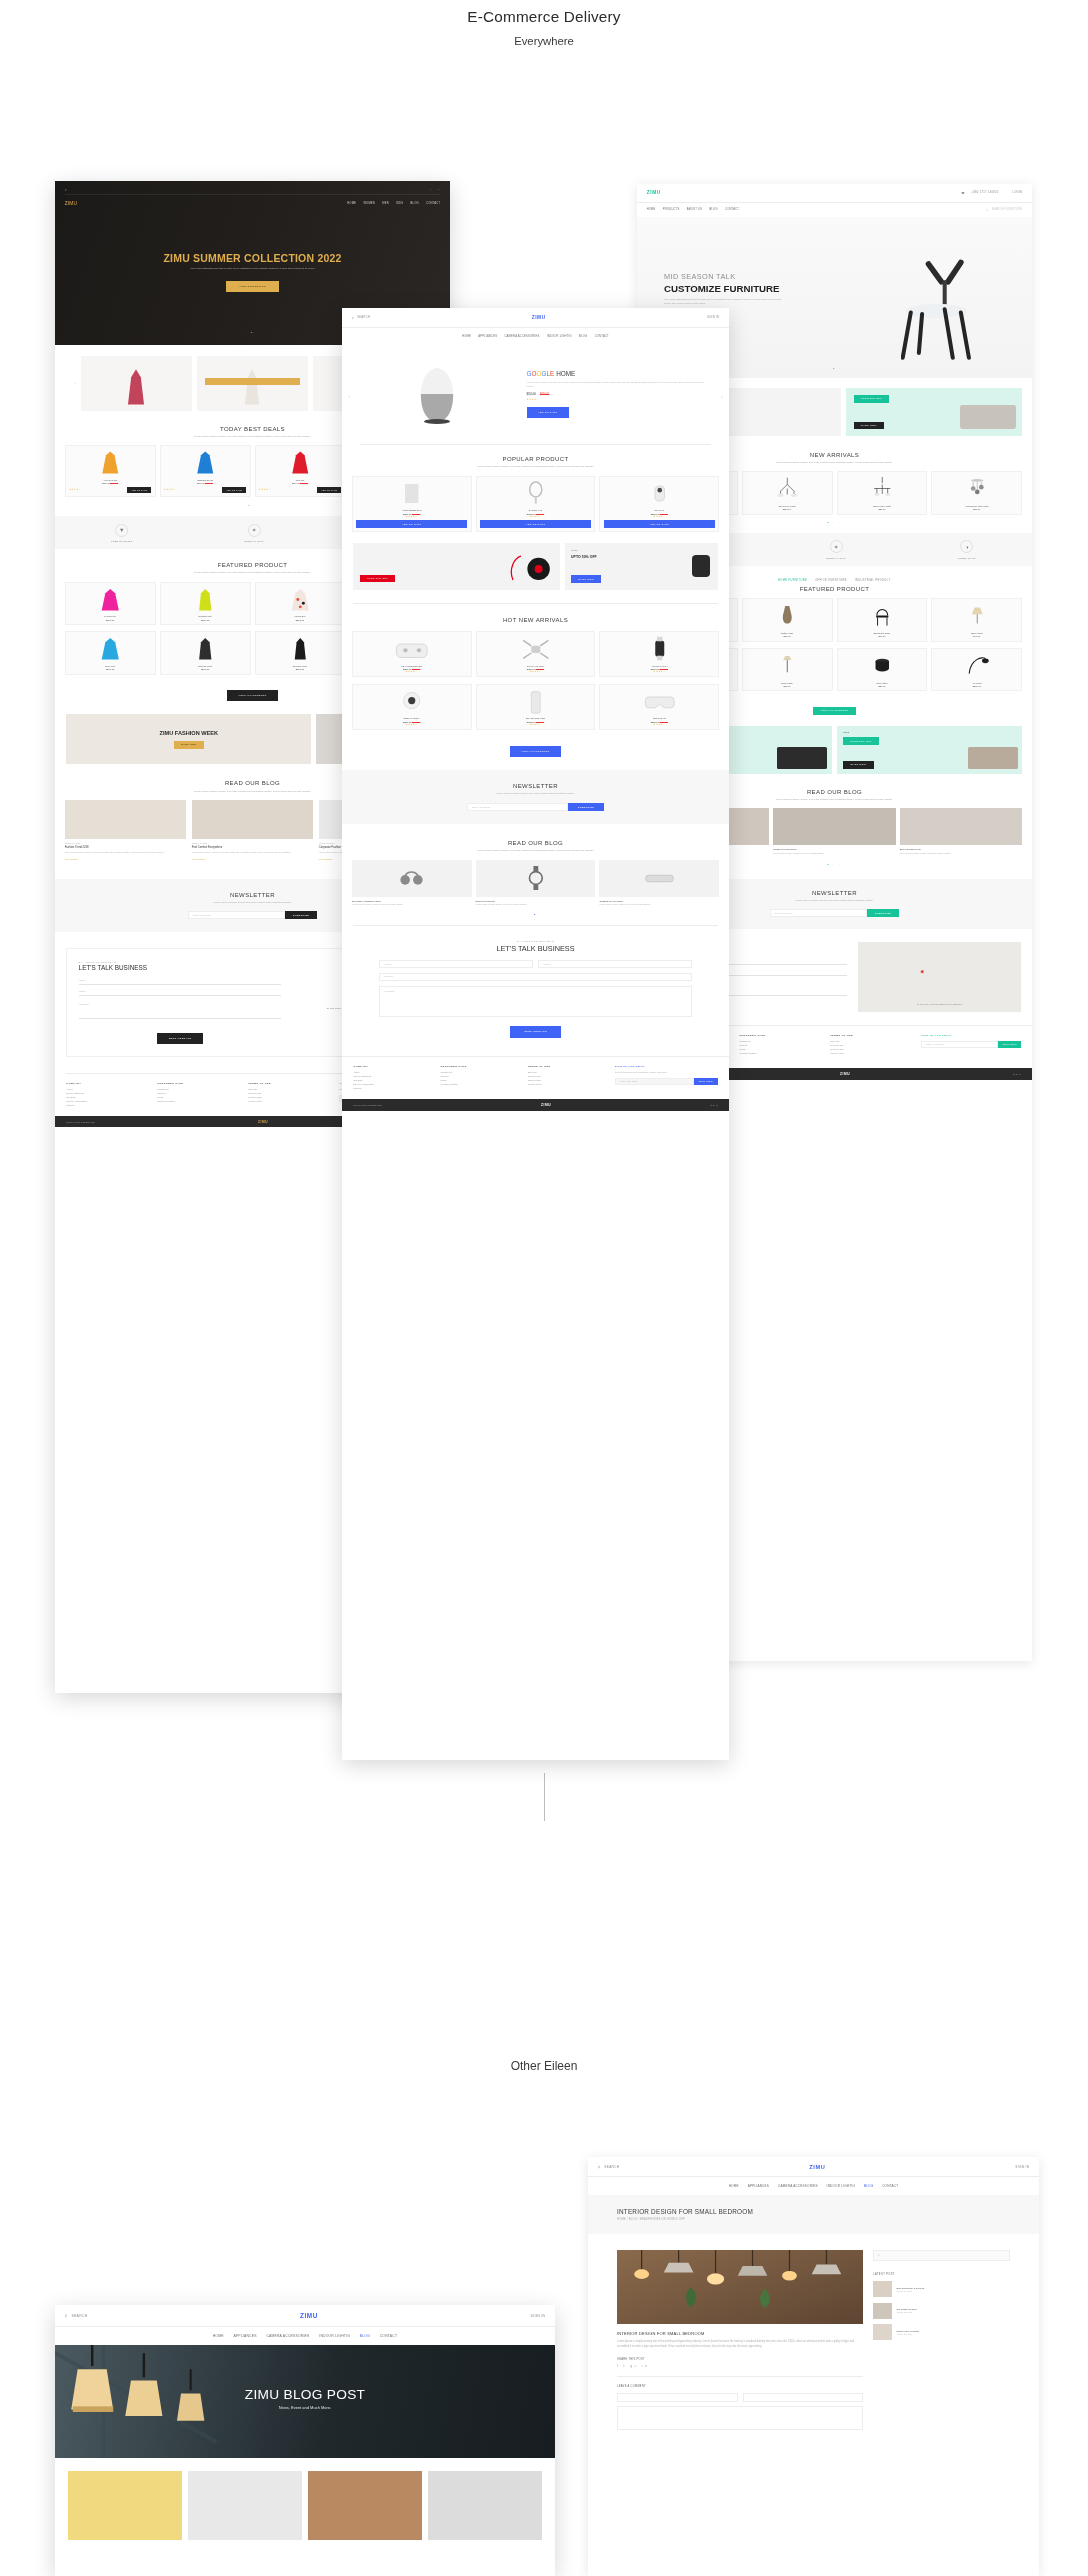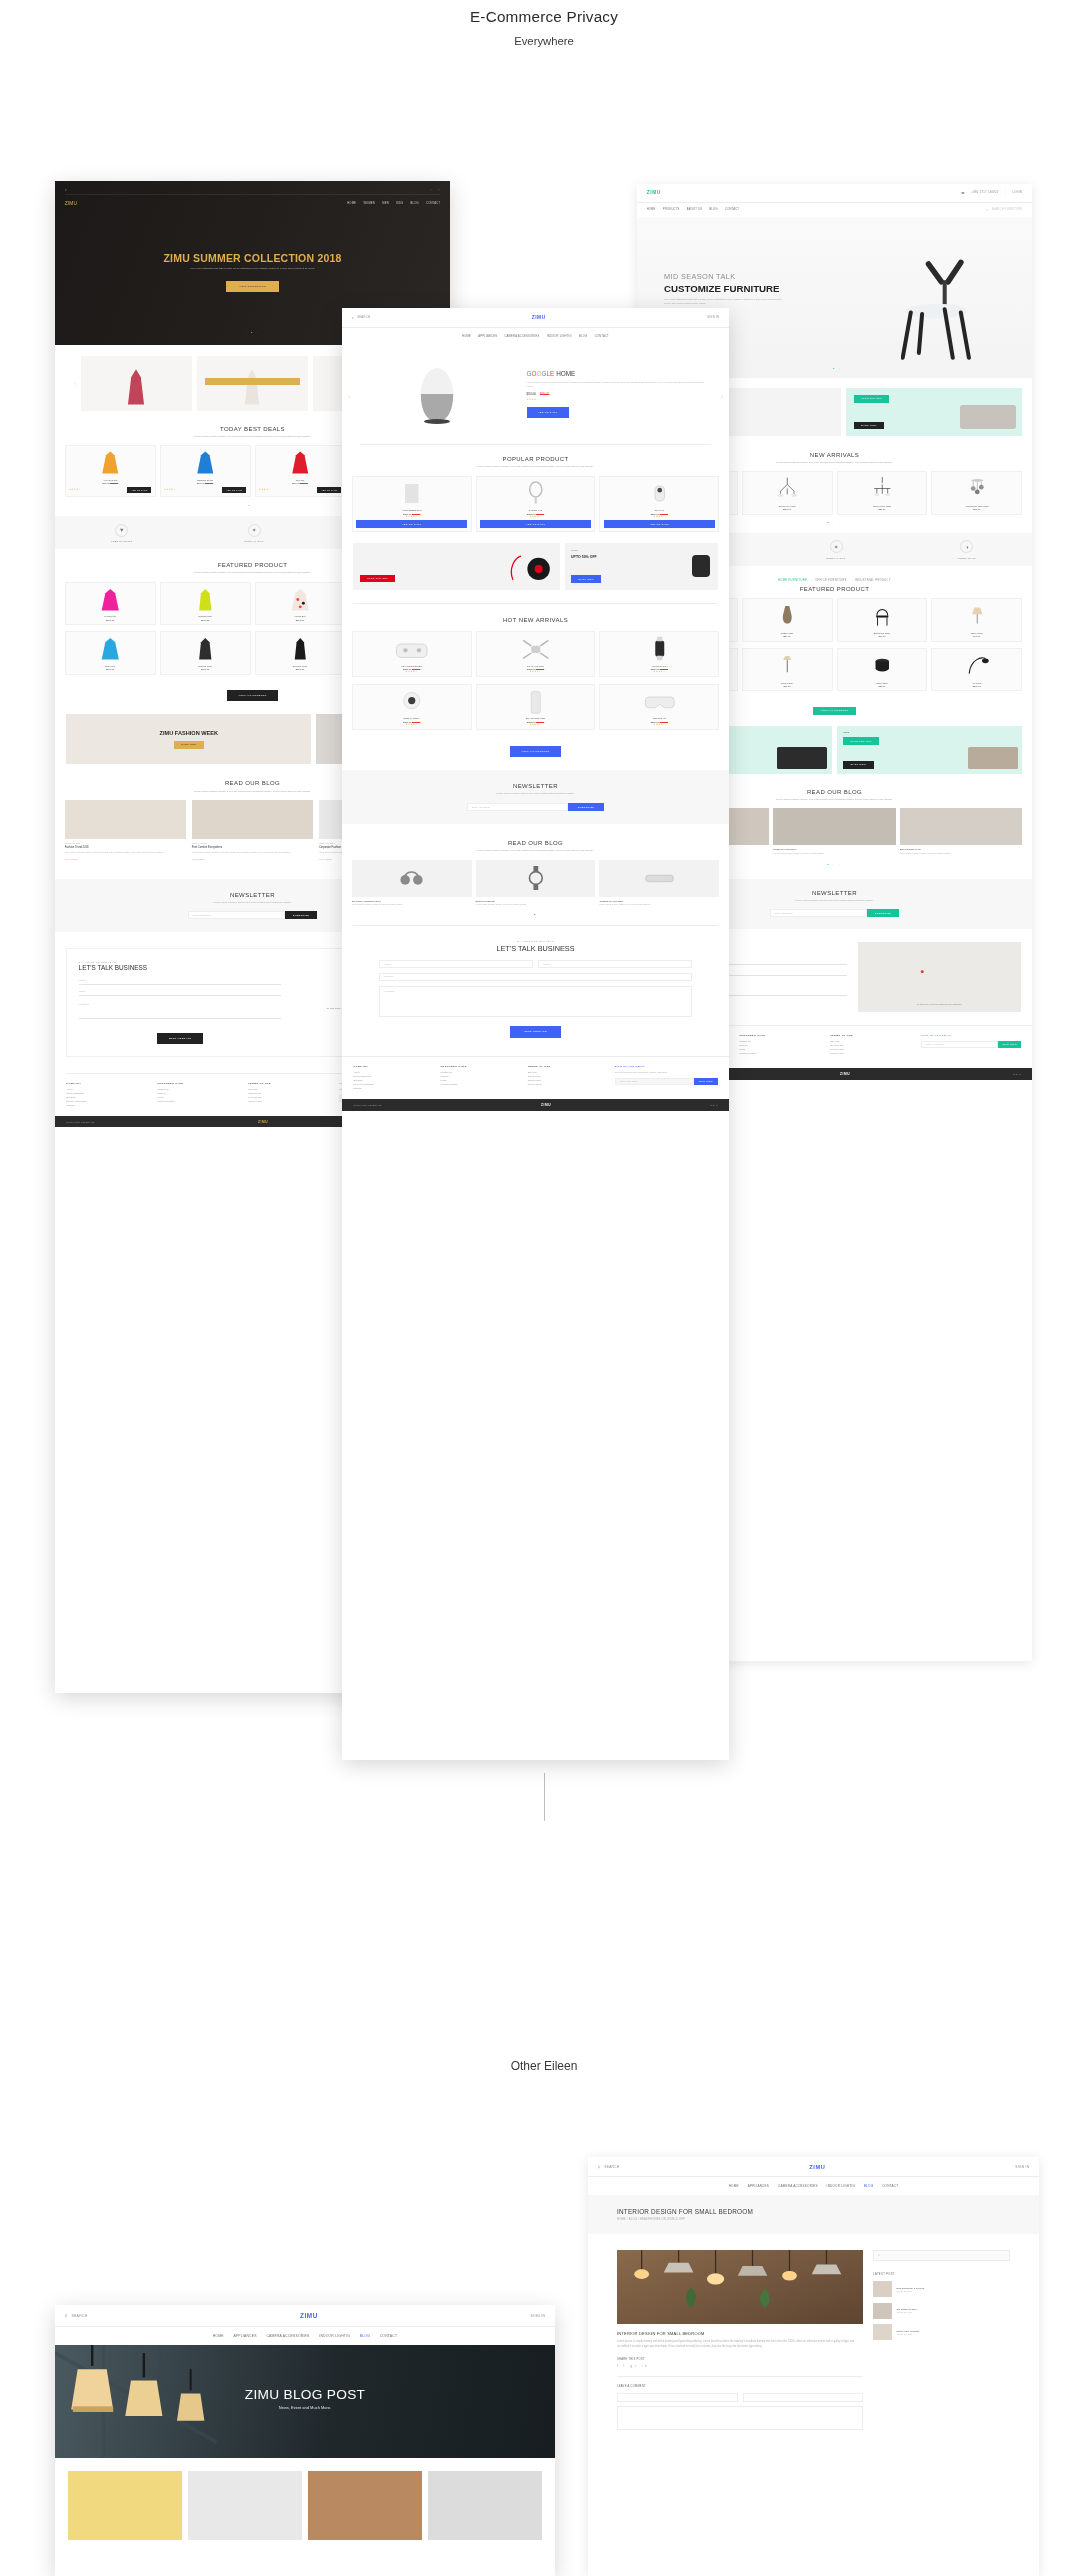--- a/index.html
+++ b/index.html
@@ -66,21 +66,21 @@
   .feat .ic { width:13px; height:13px; border-radius:50%; border:0.8px solid #e0e0e0;
               margin:0 auto 3.2px; display:flex; align-items:center; justify-content:center;
               font-size:5.6px; color:#777; }
   .feat .lb { font-size:2.3px; color:#777; letter-spacing:0.3px; }
 
   .dots { text-align:center; font-size:4px; color:#cfcfcf; letter-spacing:1.6px; }
 </style>
 </head>
 <body>
 
-<div class="page-title">E-Commerce Privacy</div>
+<div class="page-title">E-Commerce Delivery</div>
 <div class="section-label" style="top:35px;">Everywhere</div>
 <div class="connector" style="left:544px; top:1773px; height:48px;"></div>
 <div class="section-label" style="top:2059px; font-size:12px;">Other Eileen</div>
 
 <div class="mock flat" style="left:637px; top:184px; width:395px; height:1477px; background:#fff;">
 
   <div class="tb" style="justify-content:space-between; height:17.7px;">
     <span class="lg" style="color:#18c39a; font-size:4.8px;">ZIMU</span>
     <span style="display:flex; gap:6.4px; align-items:center;">
       <span>☎</span>
@@ -386,21 +386,21 @@
       <span style="display:flex; gap:7.3px;">
         <span>HOME</span>
         <span>WOMEN</span>
         <span>MEN</span>
         <span>KIDS</span>
         <span>BLOG</span>
         <span>CONTACT</span>
       </span>
     </div>
     <div style="position:absolute; left:0; right:0; top:71px; text-align:center;">
-      <div style="font-size:10.5px; font-weight:700; color:#dfae4e; letter-spacing:0.2px;">ZIMU SUMMER COLLECTION 2018</div>
+      <div style="font-size:10.5px; font-weight:700; color:#dfae4e; letter-spacing:0.2px;">ZIMU SUMMER COLLECTION 2022</div>
       <div style="font-size:2.4px; color:#b9b5b0; line-height:1.7; margin:3.2px auto 0; width:161px;">It is a long established fact that a reader will be distracted by the readable content of a page when looking at its layout.</div>
       <div class="btn btn-gold" style="margin-top:9.7px; padding:4px 13px; color:#3a2c10;">VIEW COLLECTION</div>
     </div>
     <div class="dots" style="position:absolute; bottom:9.7px; left:0; right:0; color:#6f6a63;">· <span style="color:#dfae4e;">•</span> ·</div>
   </div>
 
   <div style="display:flex; gap:4.8px; padding:11.3px 19.3px; align-items:center;">
     <span style="color:#d8d8d8; font-size:4.8px;">‹</span>
     <div style="flex:1; height:55px; background:#f7f5f3; display:flex; align-items:flex-end; justify-content:center;">
       <svg width="26" height="45" viewBox="0 0 32 56">

